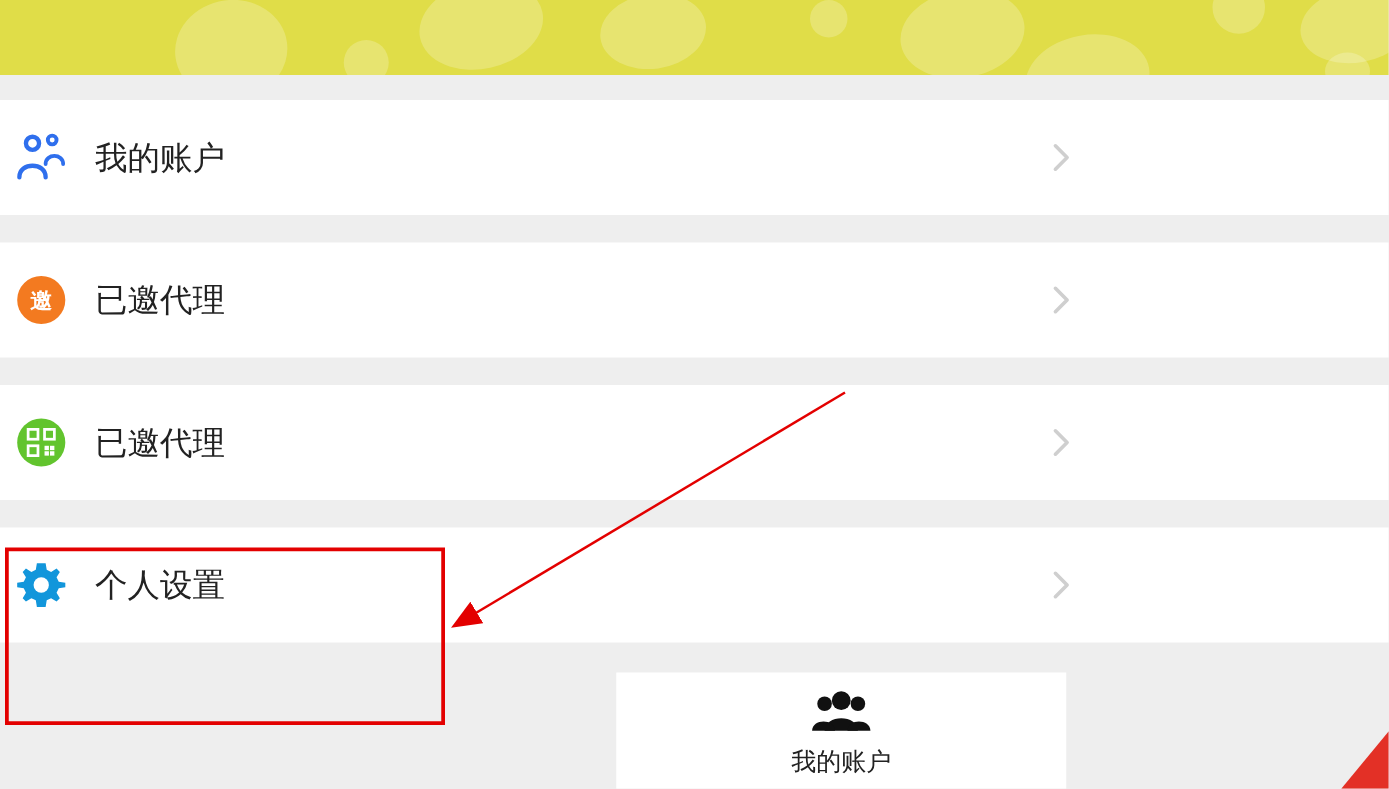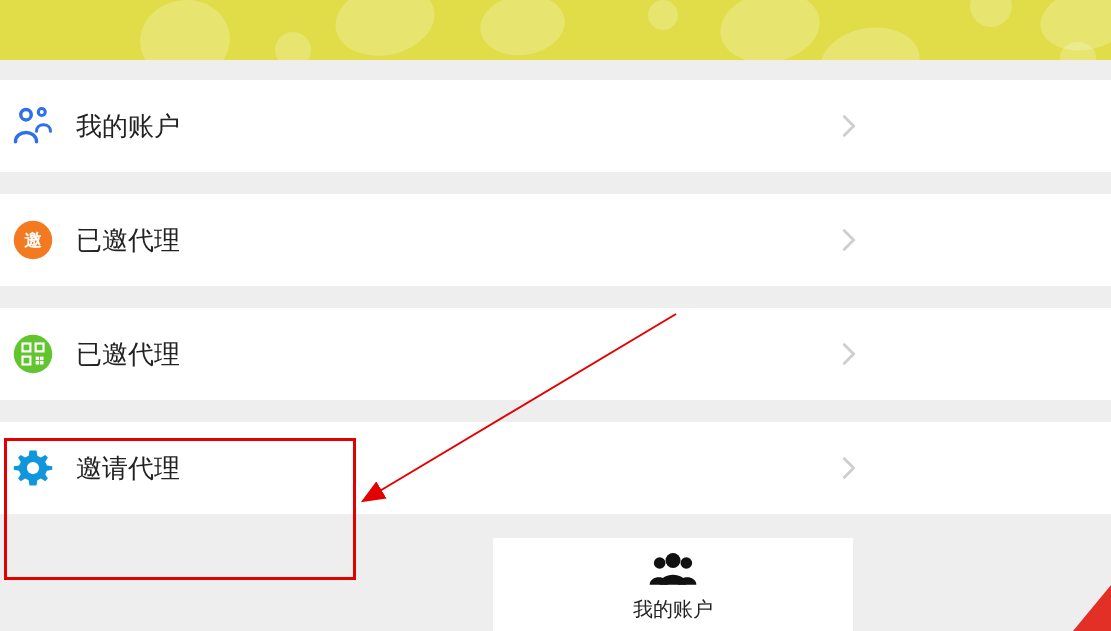--- a/index.html
+++ b/index.html
@@ -210,21 +210,21 @@
 
   <div class="menu-item">
     <span class="icon-wrap">
       <svg viewBox="0 0 48 48" width="42" height="42">
         <g fill="#1296db">
           <path d="M24 4 L28 4 L29 10 L33 12 L38 9 L41 12 L38 17 L40 21 L46 22 L46 26 L40 27 L38 31 L41 36 L38 39 L33 36 L29 38 L28 44 L24 44 L20 44 L19 38 L15 36 L10 39 L7 36 L10 31 L8 27 L2 26 L2 22 L8 21 L10 17 L7 12 L10 9 L15 12 L19 10 L20 4 Z"></path>
         </g>
         <circle cx="24" cy="24" r="7" fill="#ffffff"></circle>
       </svg>
     </span>
-    <span class="menu-label">邀请代理</span>
+    <span class="menu-label">个人设置</span>
     <span class="chevron">
       <svg viewBox="0 0 24 24">
           <path d="M8 4 L16 12 L8 20" fill="none" stroke="#cfcfcf" stroke-width="2.5" stroke-linecap="round" stroke-linejoin="round"></path>
         </svg>
     </span>
   </div>
 
 </div>
 
 <div class="highlight-box"></div>

